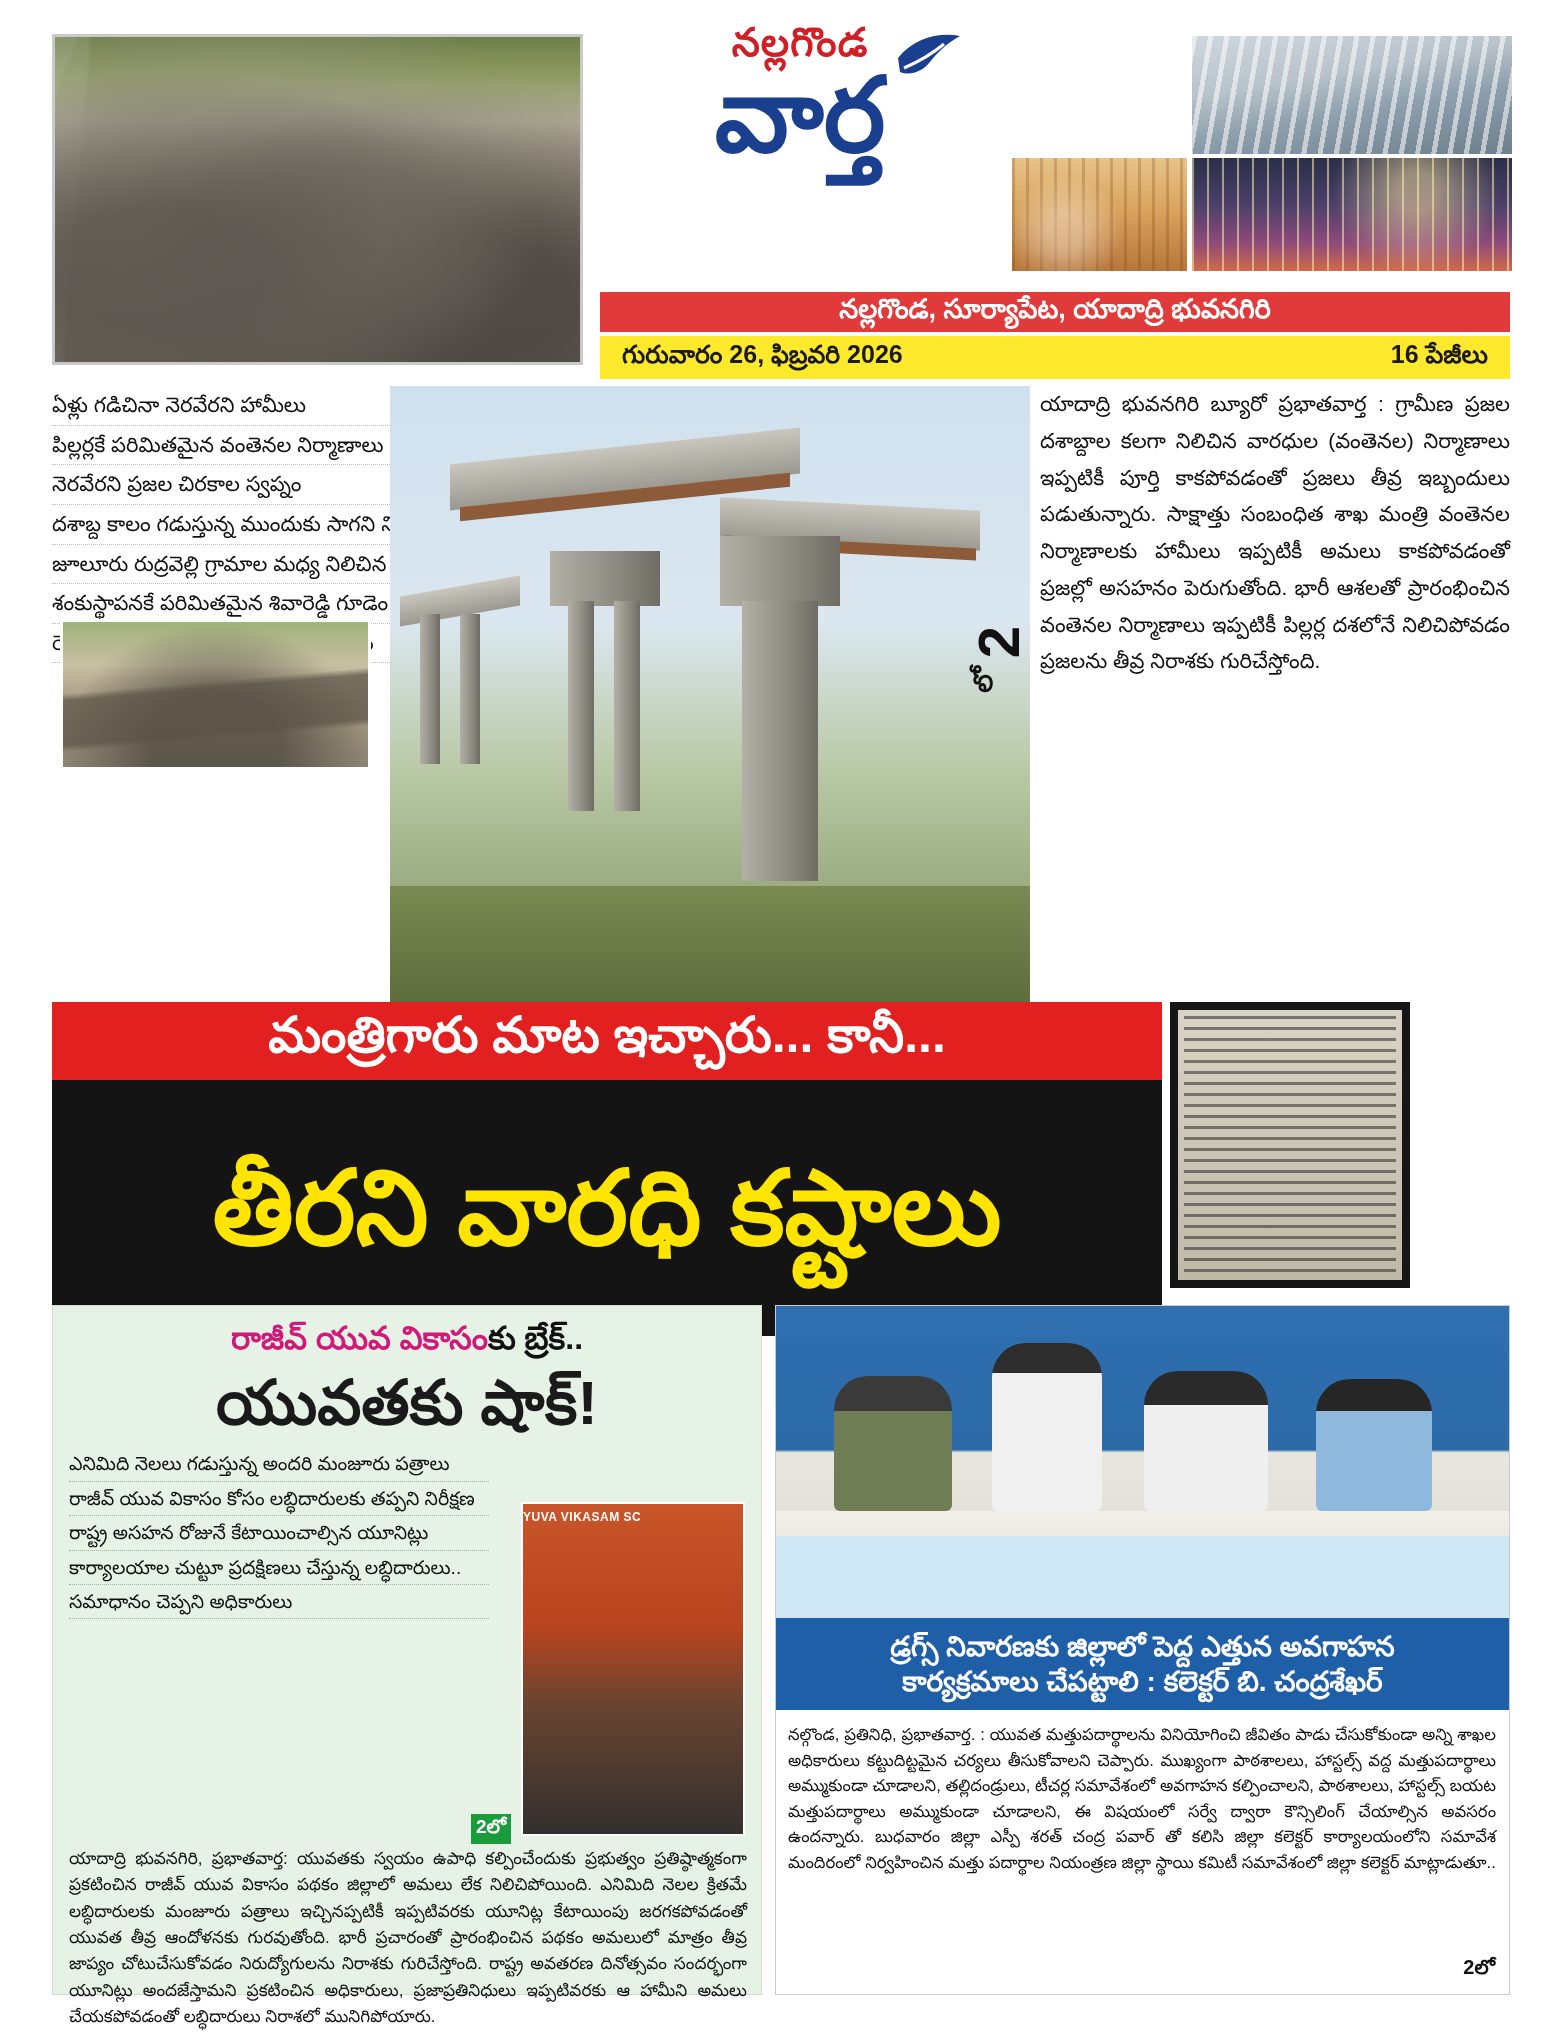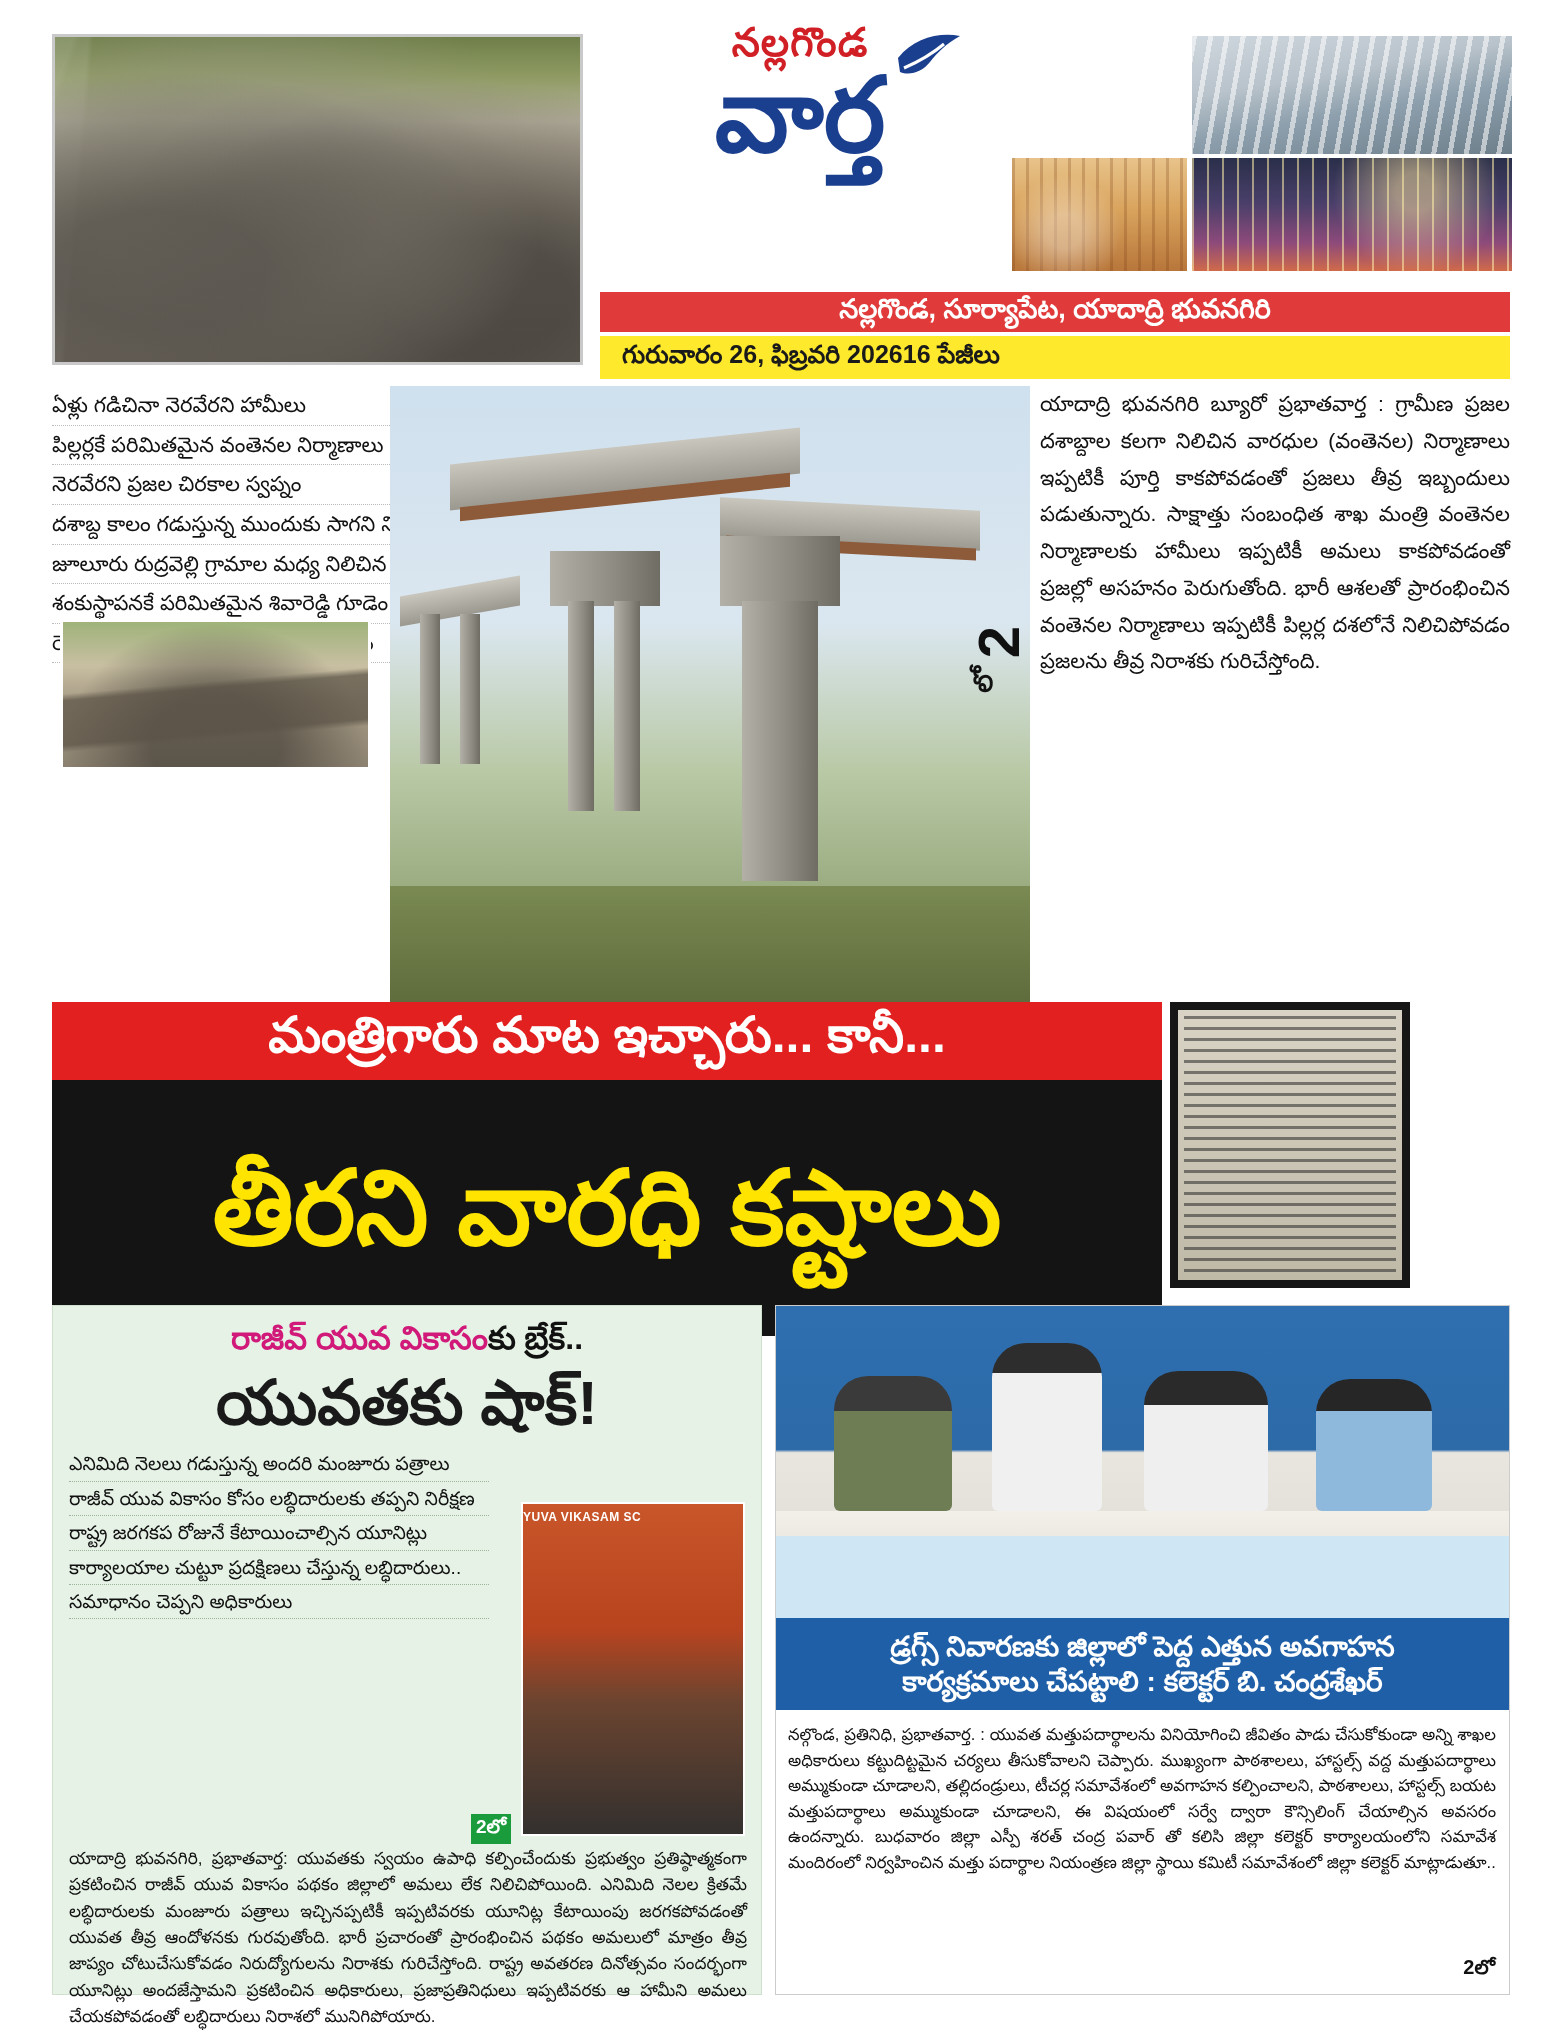--- a/index.html
+++ b/index.html
@@ -28,21 +28,21 @@
   .th1:after{content:"";position:absolute;inset:0;background:repeating-linear-gradient(100deg,rgba(255,255,255,.55) 0 5px,rgba(255,255,255,0) 5px 16px);}
   .th2{left:0;top:122px;width:175px;height:113px;background:linear-gradient(180deg,#e8c38a 0%,#d9a45e 45%,#b8763a 100%);}
   .th2:after{content:"";position:absolute;inset:0;background:
      radial-gradient(circle at 30% 65%, rgba(255,255,255,.35) 0 12%, rgba(0,0,0,0) 40%),
      repeating-linear-gradient(90deg,rgba(120,60,20,.25) 0 3px,rgba(0,0,0,0) 3px 14px);}
   .th3{left:180px;top:122px;width:320px;height:113px;background:linear-gradient(180deg,#2a2f4a 0%,#4a3f6a 40%,#8d4a7a 75%,#d06a4a 100%);}
   .th3:after{content:"";position:absolute;inset:0;background:
      repeating-linear-gradient(90deg,rgba(255,240,170,.55) 0 2px,rgba(0,0,0,0) 2px 15px),
      radial-gradient(circle at 70% 30%, rgba(255,230,160,.5) 0 8%, rgba(0,0,0,0) 35%);}
   .mh-band{position:absolute;left:600px;top:292px;width:910px;height:40px;background:#e03a3a;color:#fff;display:flex;align-items:center;justify-content:center;font-size:27px;font-weight:bold;}
-  .mh-date{position:absolute;left:600px;top:336px;width:910px;height:43px;background:#ffe92c;display:flex;align-items:center;justify-content:flex-start;padding:0 22px;box-sizing:border-box;font-size:25px;font-weight:bold;color:#1a1a1a;}
+  .mh-date{position:absolute;left:600px;top:336px;width:910px;height:43px;background:#ffe92c;display:flex;align-items:center;justify-content:space-between;padding:0 22px;box-sizing:border-box;font-size:25px;font-weight:bold;color:#1a1a1a;}
 
   
   .lead{position:absolute;left:0;top:386px;width:1565px;height:620px;}
   .lead-bullets{position:absolute;left:52px;top:0;width:470px;}
   .lead-bullets div{font-size:21px;line-height:1.65;color:#111;border-bottom:1px dotted #bbb;padding:2px 0;}
   .lead-photo2{position:absolute;left:60px;top:233px;width:305px;height:145px;border:3px solid #fff;
     background:linear-gradient(180deg,#9fb37a 0%,#c8bfa2 30%,#a79b85 55%,#8b8170 100%);overflow:hidden;}
   .lead-photo2:after{content:"";position:absolute;inset:0;background:
       linear-gradient(175deg, rgba(0,0,0,0) 42%, rgba(90,82,70,.7) 46% 72%, rgba(0,0,0,0) 76%),
       radial-gradient(ellipse at 50% 85%, rgba(60,55,48,.6) 0 30%, rgba(0,0,0,0) 70%);}
@@ -171,21 +171,21 @@
 
   <div class="bl">
     <div class="bl-kicker">
       <span>రాజీవ్ యువ వికాసం</span><span class="blk">కు బ్రేక్..</span>
     </div>
     <div class="bl-head">యువతకు షాక్!</div>
 
     <div class="bl-bullets">
       <div>ఎనిమిది నెలలు గడుస్తున్న అందరి మంజూరు పత్రాలు</div>
       <div>రాజీవ్ యువ వికాసం కోసం లబ్ధిదారులకు తప్పని నిరీక్షణ</div>
-      <div>రాష్ట్ర జరగకప రోజునే కేటాయించాల్సిన యూనిట్లు</div>
+      <div>రాష్ట్ర అసహన రోజునే కేటాయించాల్సిన యూనిట్లు</div>
       <div>కార్యాలయాల చుట్టూ ప్రదక్షిణలు చేస్తున్న లబ్ధిదారులు..</div>
       <div>సమాధానం చెప్పని అధికారులు</div>
     </div>
 
     <div class="bl-photo">
       <div class="capstrip">YUVA VIKASAM SC</div>
     </div>
     <div class="bl-tag">2లో</div>
 
     <div class="bl-body">యాదాద్రి భువనగిరి, ప్రభాతవార్త: యువతకు స్వయం ఉపాధి కల్పించేందుకు ప్రభుత్వం ప్రతిష్ఠాత్మకంగా ప్రకటించిన రాజీవ్ యువ వికాసం పథకం జిల్లాలో అమలు లేక నిలిచిపోయింది. ఎనిమిది నెలల క్రితమే లబ్ధిదారులకు మంజూరు పత్రాలు ఇచ్చినప్పటికీ ఇప్పటివరకు యూనిట్ల కేటాయింపు జరగకపోవడంతో యువత తీవ్ర ఆందోళనకు గురవుతోంది. భారీ ప్రచారంతో ప్రారంభించిన పథకం అమలులో మాత్రం తీవ్ర జాప్యం చోటుచేసుకోవడం నిరుద్యోగులను నిరాశకు గురిచేస్తోంది. రాష్ట్ర అవతరణ దినోత్సవం సందర్భంగా యూనిట్లు అందజేస్తామని ప్రకటించిన అధికారులు, ప్రజాప్రతినిధులు ఇప్పటివరకు ఆ హామీని అమలు చేయకపోవడంతో లబ్ధిదారులు నిరాశలో మునిగిపోయారు.</div>

